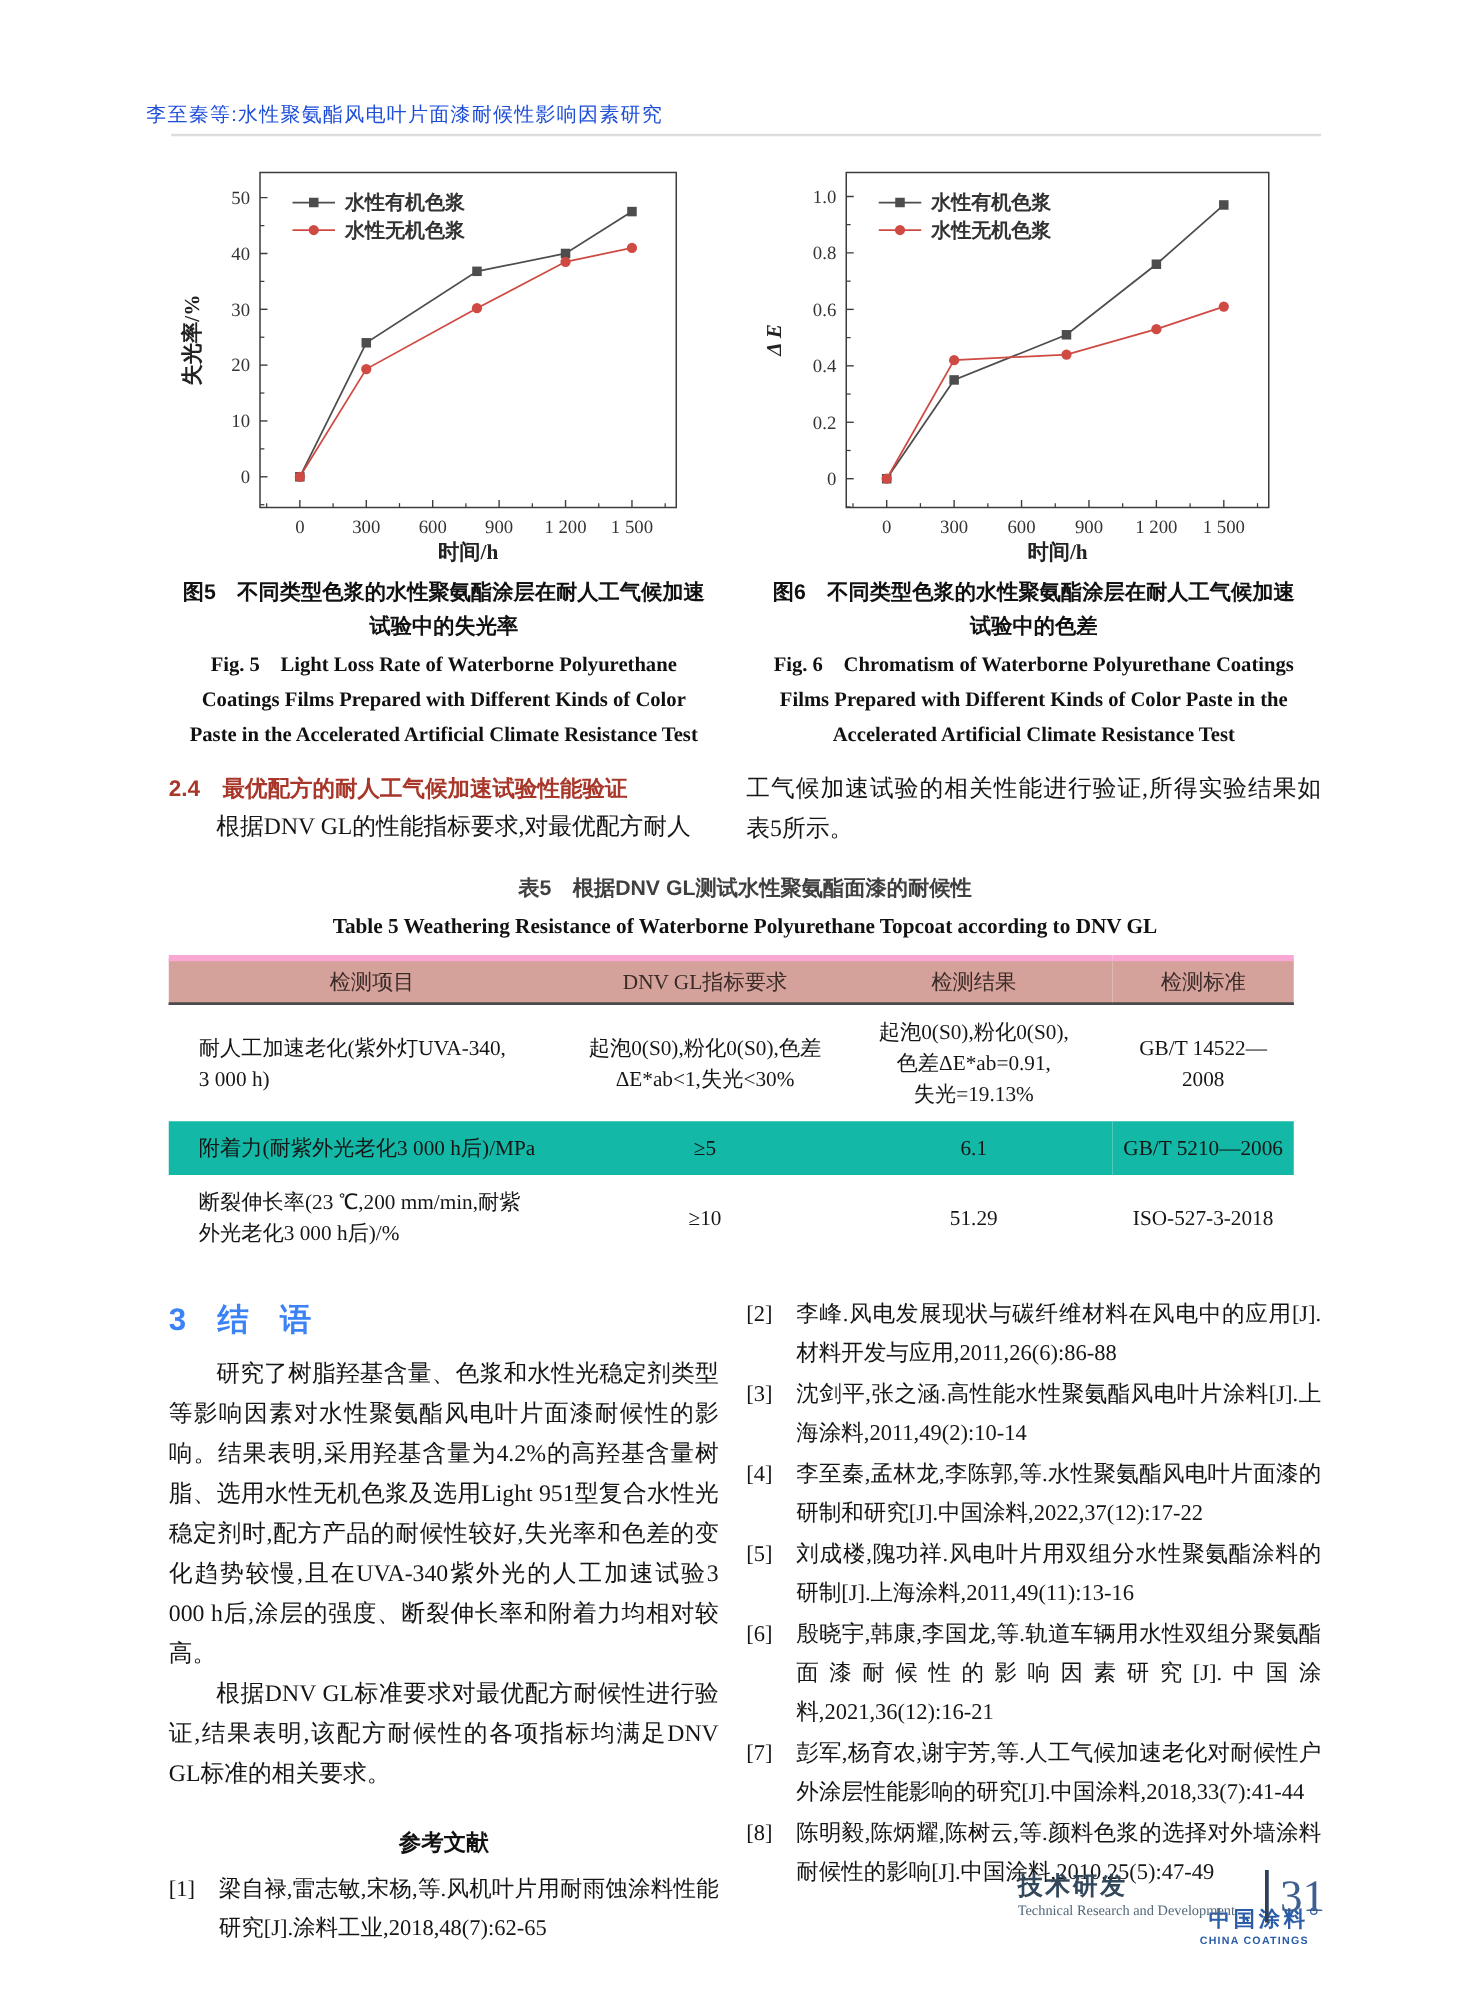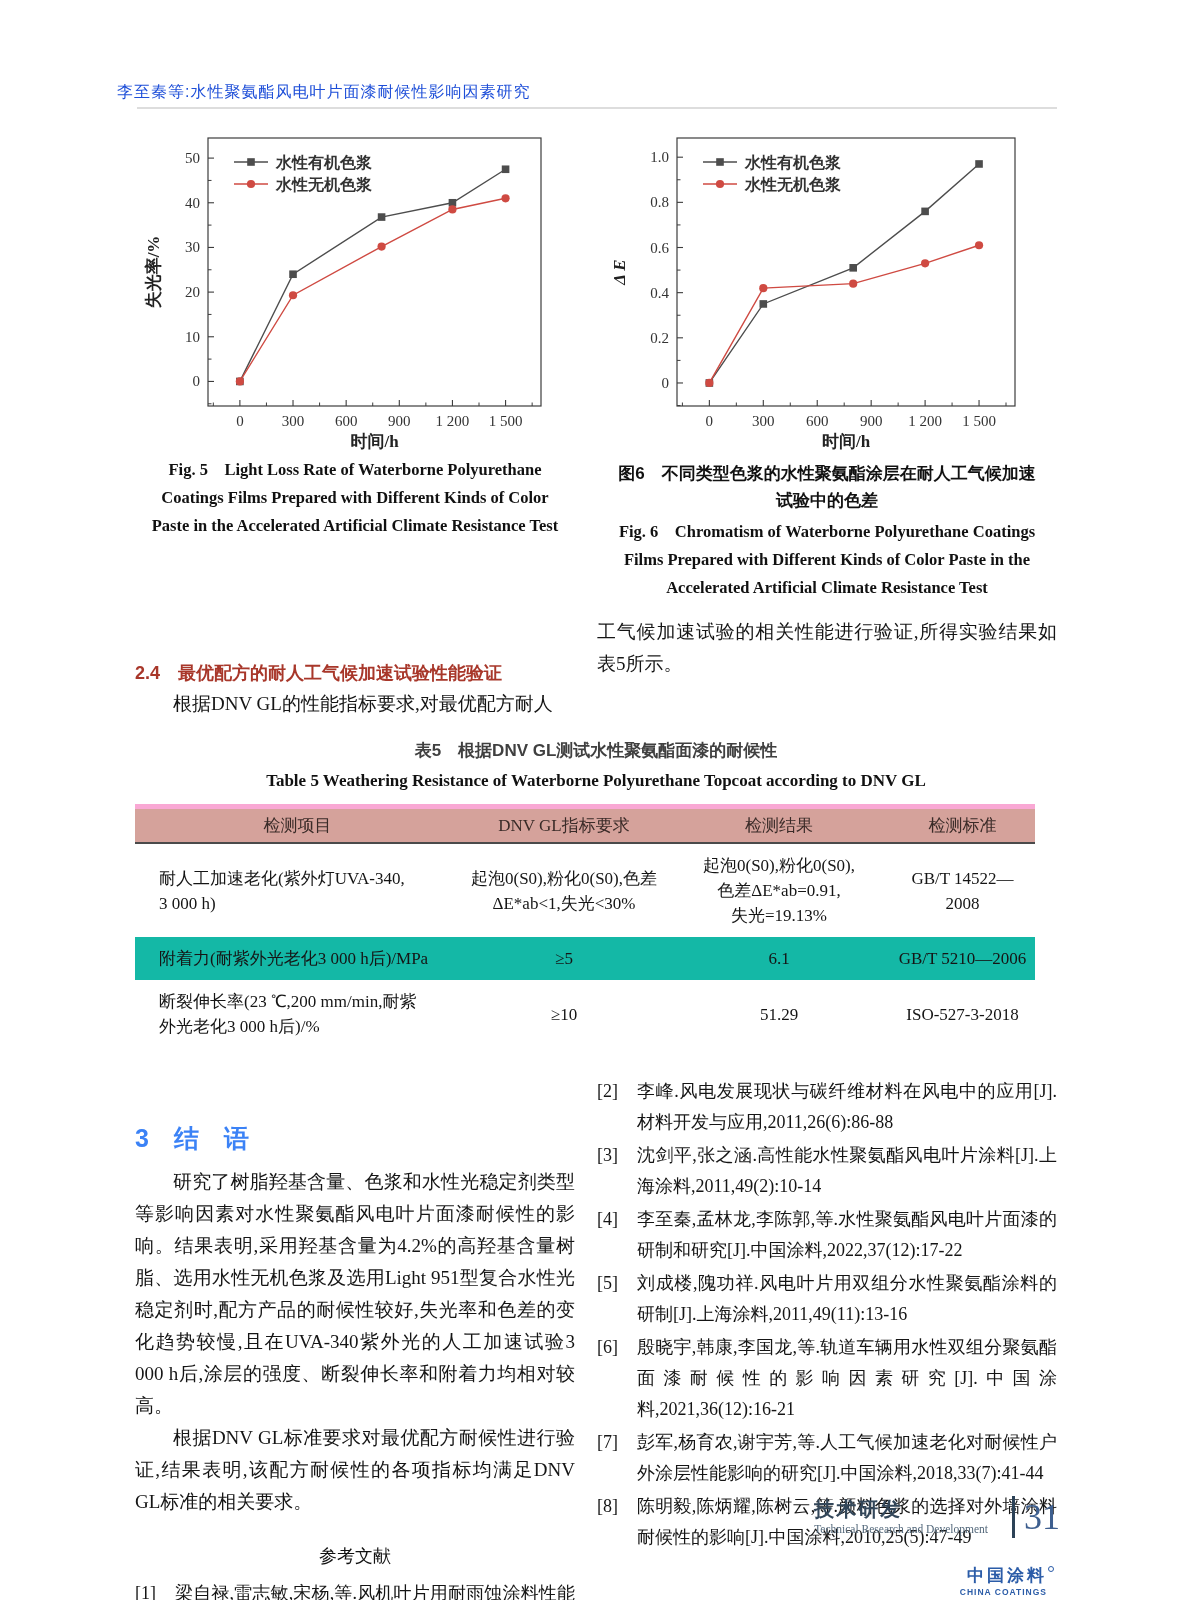--- a/index.html
+++ b/index.html
@@ -33,21 +33,21 @@
     font-weight:700; font-size:17px; line-height:27px; color:#111;
     font-family:"Liberation Sans","DejaVu Sans",sans-serif;
   }
   .cap-en {
     margin-top:4px; text-align:center; white-space:pre-line;
     font-weight:700; font-size:16.5px; line-height:28px; color:#111;
     font-family:"Liberation Serif",serif;
   }
 
   .two-col { display:flex; gap:22px; }
-  .col-l { width:440px;margin-top:42px; }
+  .col-l { width:440px; }
   .col-r { width:460px; }
 
   .sec24 { margin-top:14px; }
   .sec-heading {
     color:#a8372a; font-weight:700; font-size:18px; line-height:30px;
     font-family:"Liberation Sans","DejaVu Sans",sans-serif;
   }
   .body-text { font-size:19px; line-height:32px; text-align:justify; color:#151515; }
   .indent { text-indent:2em; }
 
@@ -69,21 +69,21 @@
   table.t5 td.item { text-align:left; padding-left:24px; }
   table.t5 tr.alt { background:#14b8a6; }
   .c1 { width:325px; } .c2 { width:208px; } .c3 { width:222px; } .c4 { width:145px; }
 
   .bottom-row { margin-top:28px; }
   .concl-heading {
     color:#3b82f6; font-weight:700; font-size:25px; line-height:40px; margin-bottom:8px;
     font-family:"Liberation Sans","DejaVu Sans",sans-serif;
   }
   .refs-heading {
-    text-align:center; font-weight:400; font-size:18px; margin:26px 0 10px 0;
+    text-align:center; font-weight:700; font-size:18px; margin:26px 0 10px 0;
     font-family:"Liberation Sans","DejaVu Sans",sans-serif; color:#111;
   }
   .ref-item { display:flex; font-size:18px; line-height:31px; color:#151515; text-align:justify; }
   .ref-num { width:40px; flex:0 0 40px; }
   .ref-text { flex:1; }
   .col-r .ref-item { margin-bottom:2px; }
 
   .logo { margin-top:14px; text-align:right; padding-right:10px; line-height:1.1;
           font-family:"Liberation Sans","DejaVu Sans",sans-serif; }
   .logo-zh { font-size:17px; font-weight:700; color:#2b5ca8; letter-spacing:3px; position:relative; }
@@ -162,20 +162,22 @@
           <circle cx="370.5744680851064" cy="68.30000000000001" r="4.1" fill="#cf4a42"></circle>
           <line x1="99" y1="32" x2="133" y2="32" stroke="#4d4d4d" stroke-width="1.4"></line>
           <rect x="112.2" y="28.2" width="7.6" height="7.6" fill="#4d4d4d"></rect>
           <text x="141" y="37.5" class="legend">水性有机色浆</text>
           <line x1="99" y1="54" x2="133" y2="54" stroke="#cf4a42" stroke-width="1.4"></line>
           <circle cx="116" cy="54" r="4.1" fill="#cf4a42"></circle>
           <text x="141" y="59.5" class="legend">水性无机色浆</text>
           <text x="24" y="142" text-anchor="middle" class="axis-label" transform="rotate(-90 24 142)">失光率/%</text>
           <text x="239.5" y="317" text-anchor="middle" class="axis-label">时间/h</text>
         </svg>
+      <figcaption class="cap-zh">图5　不同类型色浆的水性聚氨酯涂层在耐人工气候加速
+试验中的失光率</figcaption>
       <figcaption class="cap-en">Fig. 5　Light Loss Rate of Waterborne Polyurethane
 Coatings Films Prepared with Different Kinds of Color
 Paste in the Accelerated Artificial Climate Resistance Test</figcaption>
     </figure>
     <figure class="fig fig-6">
       <svg class="chart" width="460" height="322" viewBox="0 0 460 322">
           <rect x="80" y="8" width="338" height="268" fill="none" stroke="#3c3c3c" stroke-width="1.2"></rect>
           <line x1="112.36170212765958" y1="276" x2="112.36170212765958" y2="270" stroke="#3c3c3c" stroke-width="1.1"></line>
           <text x="112.36170212765958" y="296" text-anchor="middle" class="tick">0</text>
           <line x1="166.29787234042553" y1="276" x2="166.29787234042553" y2="270" stroke="#3c3c3c" stroke-width="1.1"></line>

